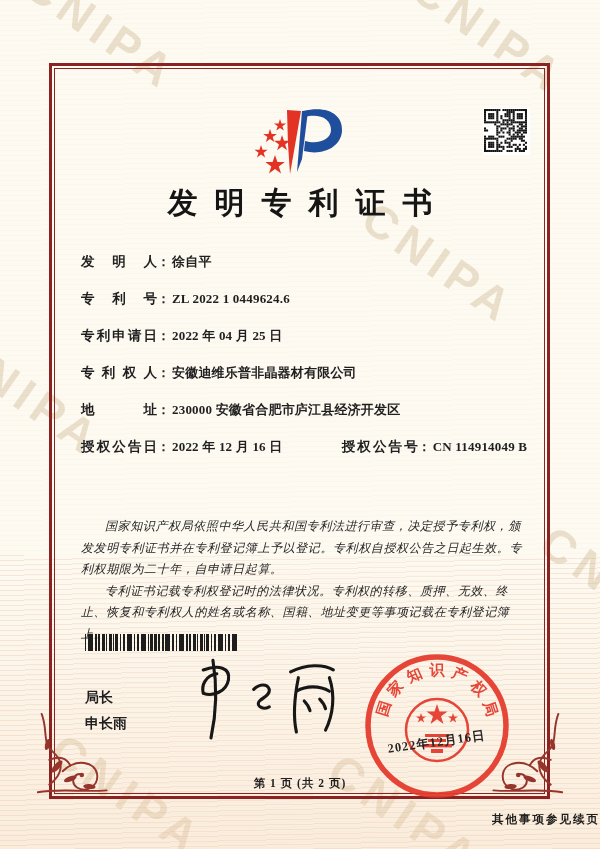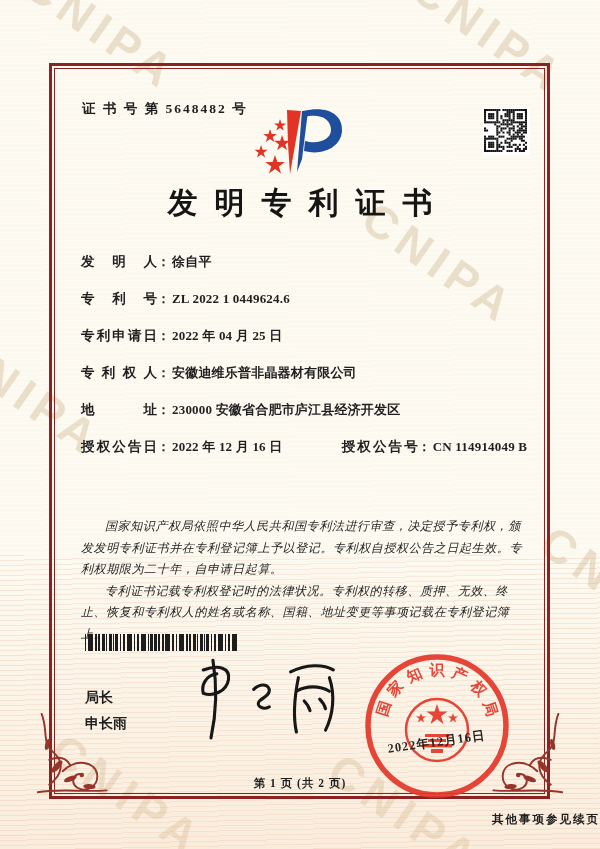--- a/index.html
+++ b/index.html
@@ -110,21 +110,20 @@
     </g>
     <g fill="#96352b">
       <ellipse cx="24" cy="57" rx="3" ry="8" transform="rotate(42 24 57)"></ellipse>
       <ellipse cx="38" cy="70" rx="2.6" ry="7" transform="rotate(70 38 70)"></ellipse>
       <ellipse cx="14" cy="34" rx="2.4" ry="6" transform="rotate(14 14 34)"></ellipse>
       <ellipse cx="58" cy="78" rx="2.6" ry="6.5" transform="rotate(95 58 78)"></ellipse>
       <circle cx="50" cy="66" r="2.4"></circle>
     </g>
   </svg>
 
-  <div class="cert-number">证 书 号 第 5648482 号</div>
 
   <svg class="logo" width="100" height="76" viewBox="0 0 100 76">
     <g fill="#e23324">
       <polygon points="34,6 48,7 37,70 35,40"></polygon>
       <path d="M27,15 l1.5,4.4 4.6,0 -3.7,2.8 1.4,4.4 -3.8,-2.7 -3.7,2.7 1.4,-4.4 -3.7,-2.8 4.6,0 Z"></path>
       <path d="M17,25 l1.7,5 5.2,0 -4.2,3.1 1.6,5 -4.3,-3.1 -4.2,3.1 1.6,-5 -4.2,-3.1 5.2,0 Z"></path>
       <path d="M8,41 l1.6,4.8 5,0 -4,3 1.5,4.8 -4.1,-3 -4,3 1.5,-4.8 -4,-3 5,0 Z"></path>
       <path d="M29,31 l2,5.8 6,0 -4.8,3.6 1.8,5.8 -5,-3.6 -4.9,3.6 1.9,-5.8 -4.9,-3.6 6.1,0 Z"></path>
       <path d="M22,51 l2.4,7 7.4,0 -6,4.4 2.3,7 -6.1,-4.3 -6,4.3 2.3,-7 -6,-4.4 7.3,0 Z"></path>
     </g>

